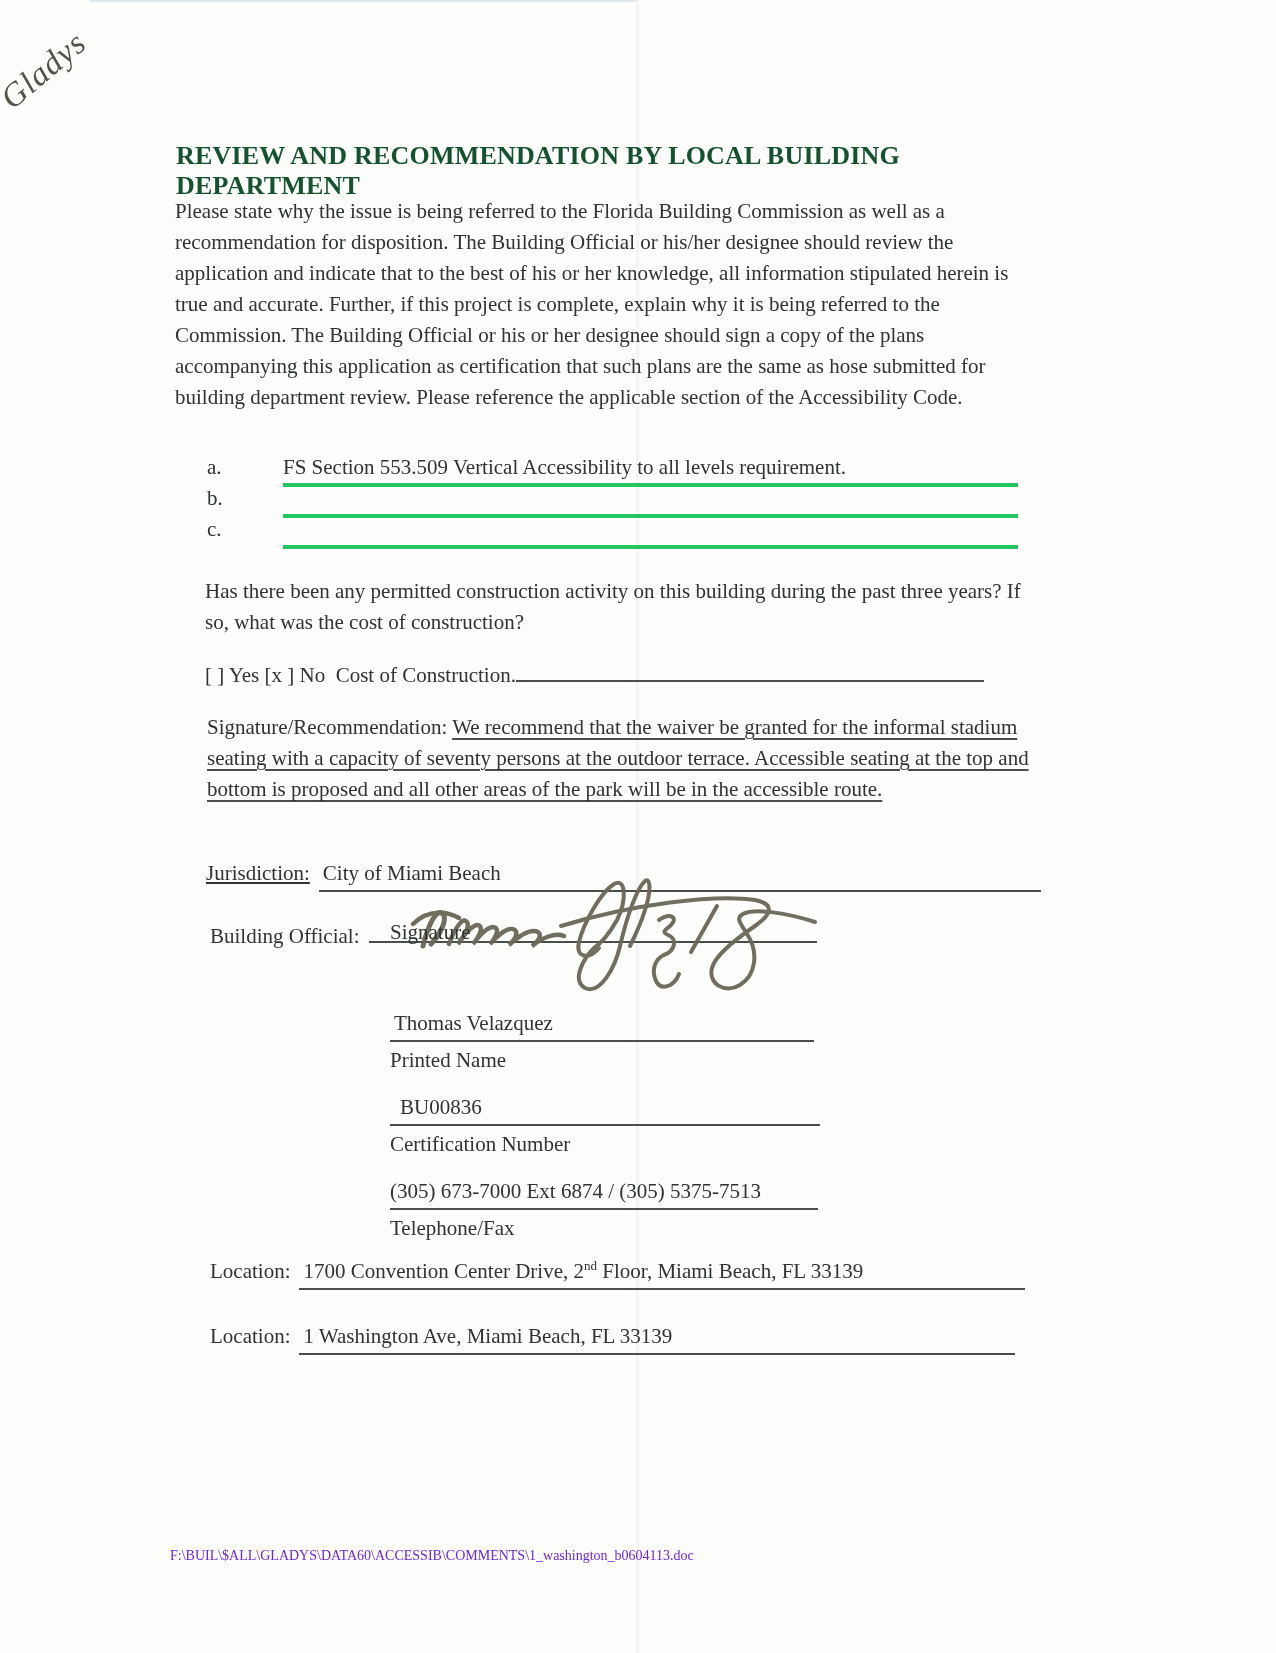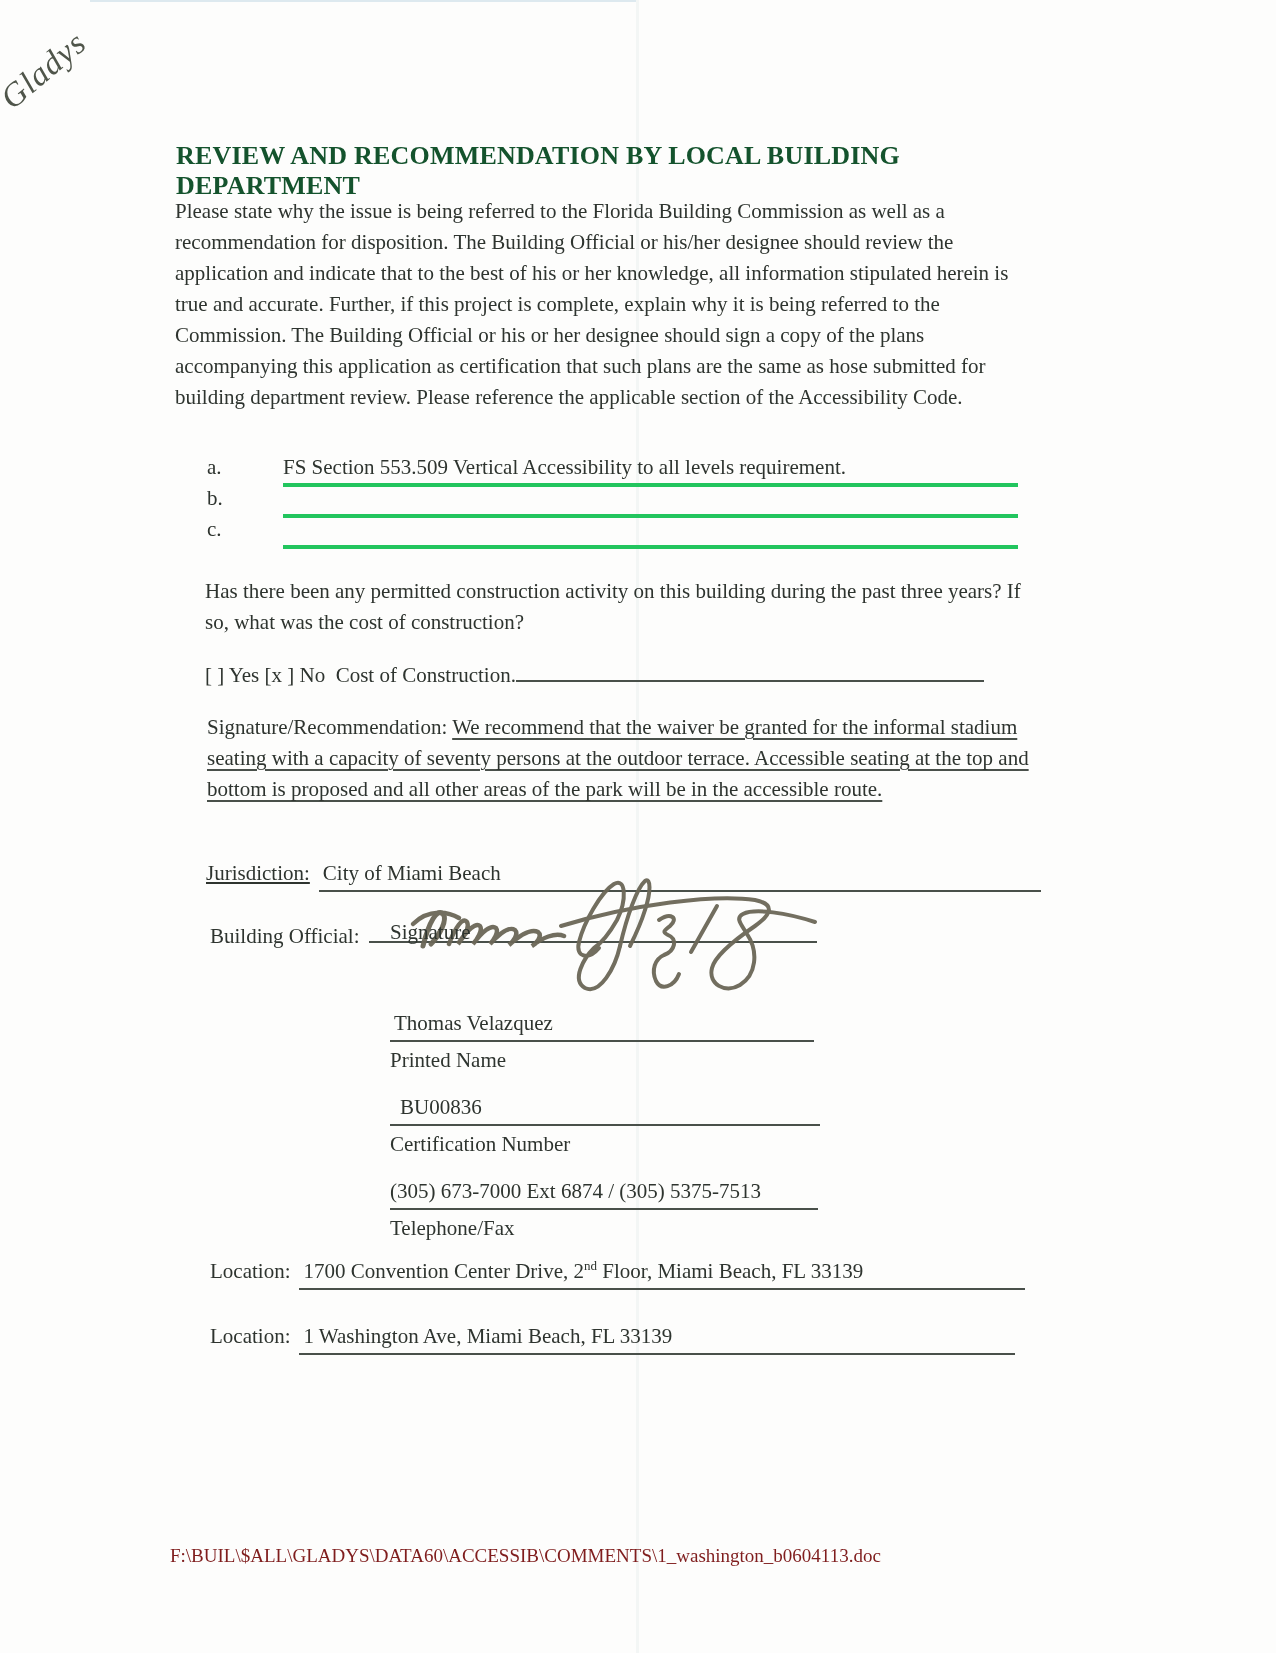--- a/index.html
+++ b/index.html
@@ -41,21 +41,21 @@
   .lbl { padding-right:9px; }
   .caption { margin-top:3px; }
   .sig-caption { position:absolute; left:390px; top:917px; }
   .sub-field { position:absolute; left:390px; }
   .pn   { top:1008px; }
   .cert { top:1092px; }
   .phone{ top:1176px; }
   .addr { position:absolute; left:210px; top:1256px; white-space:nowrap; }
   .loc  { position:absolute; left:210px; top:1321px; white-space:nowrap; }
   sup { font-size:13px; line-height:0; }
-  .footer { position:absolute; left:170px; top:1540px; font-size:19px; color:#7f1d1d; }
+  .footer { position:absolute; left:170px; top:1540px; font-size:14px; color:#6d28d9; }
   .signature-svg { position:absolute; left:403px; top:864px; pointer-events:none; }
 </style>
 </head>
 <body>
 
 <div class="page">
 
   <div class="artifact-topline"></div>
   <div class="artifact-vline"></div>
 

